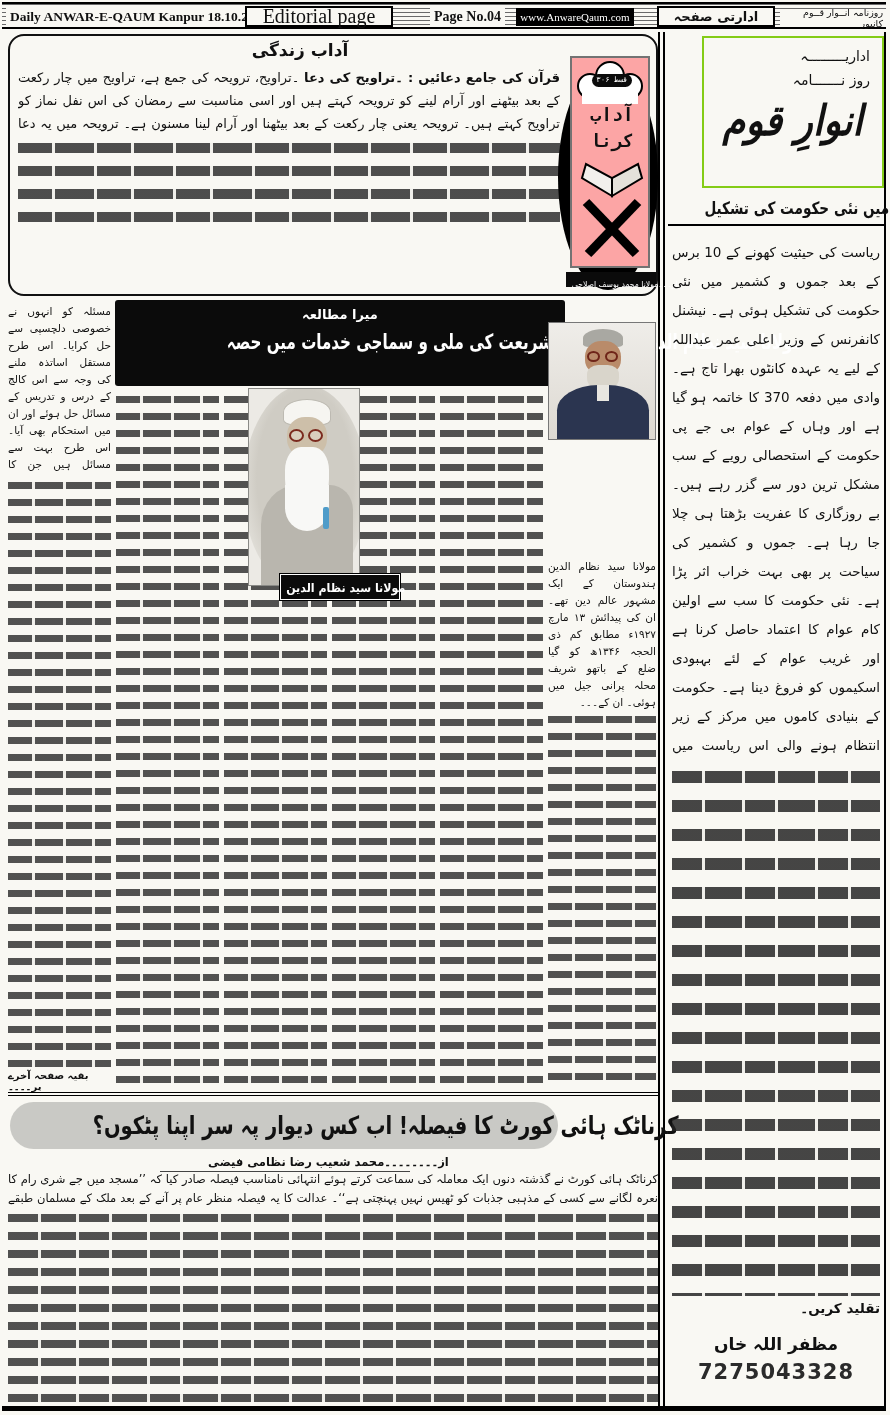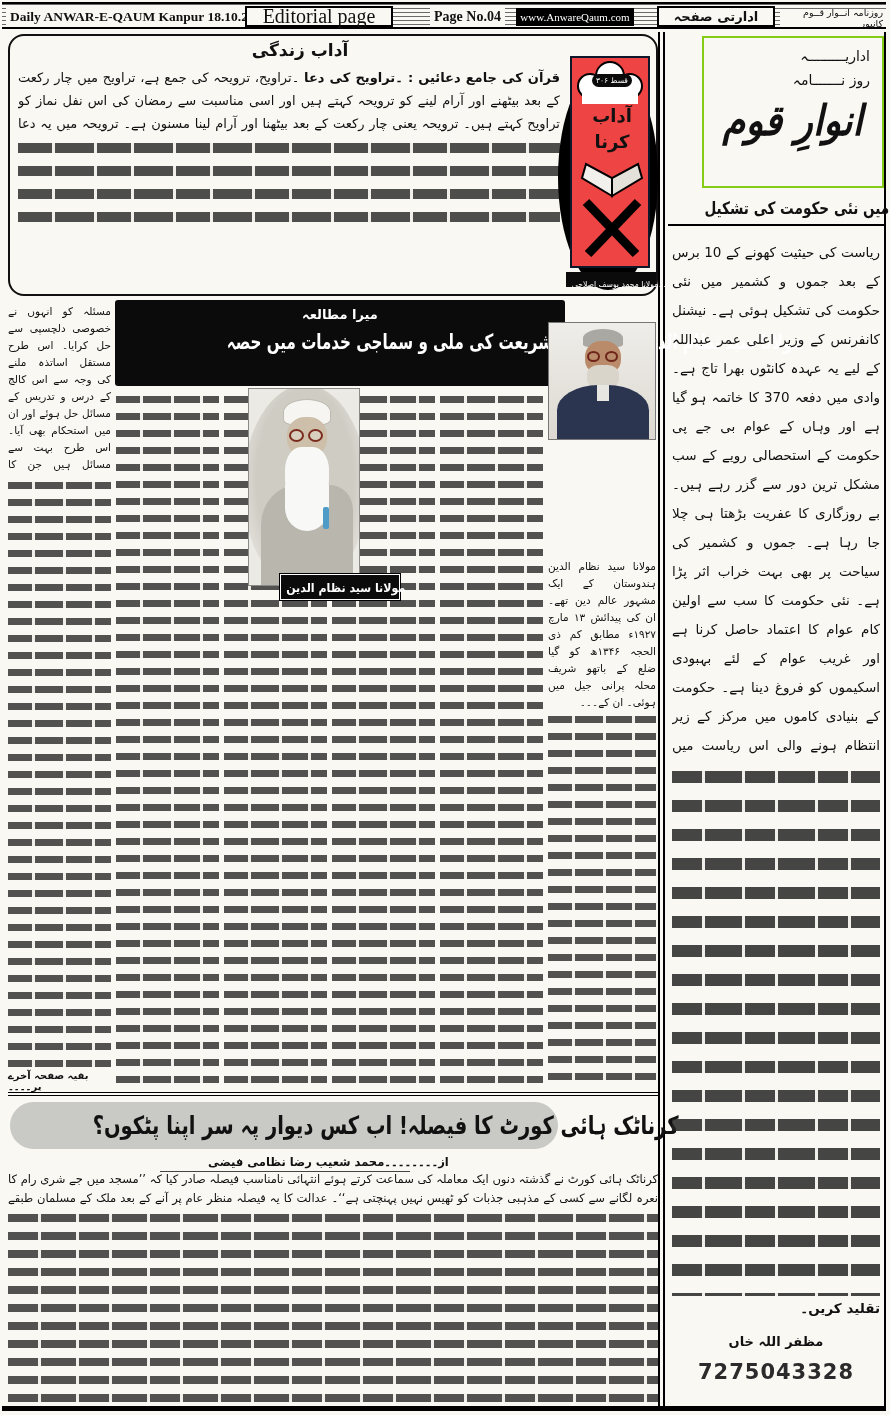--- a/index.html
+++ b/index.html
@@ -61,21 +61,21 @@
   <div class="abs roundbox" style="left:8px;top:34px;width:650px;height:262px;">
     <div class="abs u ctr" style="left:150px;top:4px;width:280px;font-size:17px;font-weight:bold;">آداب زندگی</div>
 
     <div class="abs u just" style="left:8px;top:30px;width:542px;height:70px;overflow:hidden;font-size:13px;line-height:23px;">
       <b>قرآن کی جامع دعائیں : ۔تراویح کی دعا</b>
       <span>۔تراویح، ترویحہ کی جمع ہے، تراویح میں چار رکعت کے بعد بیٹھنے اور آرام لینے کو ترویحہ کہتے ہیں اور اسی مناسبت سے رمضان کی اس نفل نماز کو تراویح کہتے ہیں۔ ترویحہ یعنی چار رکعت کے بعد بیٹھنا اور آرام لینا مسنون ہے۔ ترویحہ میں یہ دعا پڑھے۔ ’’ترجمہ‘‘۔ پاک ہے وہ زندہ جاوید بادشاہ جو نہ سوتا ہے اور نہ کبھی اس کے لئے فنا ہے۔ خدایا ہم کو دوزخ کی آگ سے پناہ دے۔ اے پناہ دینے والے۔</span>
     </div>
     <div class="abs fill23" style="left:8px;top:102px;width:542px;height:92px;"></div>
 
     <div class="abs" style="left:548px;top:28px;width:100px;height:226px;border-radius:50%;background:#000;"></div>
-    <div class="abs" style="left:560px;top:20px;width:80px;height:212px;background:#ef4444;border:2px solid #0f172a;">
+    <div class="abs" style="left:560px;top:20px;width:80px;height:212px;background:#fca5a5;border:2px solid #737373;font-family:Liberation Mono, monospace;">
       <svg class="abs" style="left:2px;top:2px;" width="72" height="46" viewBox="0 0 72 46">
         <circle cx="16" cy="26" r="12" fill="#fff" stroke="#000" stroke-width="2"></circle>
         <circle cx="36" cy="16" r="14" fill="#fff" stroke="#000" stroke-width="2"></circle>
         <circle cx="56" cy="26" r="12" fill="#fff" stroke="#000" stroke-width="2"></circle>
         <rect x="8" y="26" width="56" height="18" fill="#fff"></rect>
       </svg>
       <div class="abs blackbar ctr u" style="left:20px;top:16px;width:40px;height:13px;border-radius:7px;font-size:7.5px;line-height:13px;">قسط ۳۰۶</div>
       <div class="abs u ctr" style="left:0;top:46px;width:80px;font-size:18px;font-weight:bold;line-height:24px;">آداب</div>
       <div class="abs u ctr" style="left:0;top:72px;width:80px;font-size:18px;font-weight:bold;line-height:24px;">کرنا</div>
       <svg class="abs" style="left:4px;top:104px;" width="72" height="100" viewBox="0 0 72 100">
@@ -153,16 +153,16 @@
     </div>
   </div>
 
   <div class="abs ctr" style="left:668px;top:198px;width:216px;border-bottom:2px solid #000;padding-bottom:6px;">
     <span class="u squeeze nowrap" style="font-size:17px;font-weight:bold;transform:scaleX(.8);">جموں و کشمیر میں نئی حکومت کی تشکیل</span>
   </div>
 
   <div class="abs u just" style="left:672px;top:238px;width:208px;height:522px;overflow:hidden;font-size:13.5px;line-height:29px;">ریاست کی حیثیت کھونے کے 10 برس کے بعد جموں و کشمیر میں نئی حکومت کی تشکیل ہوئی ہے۔ نیشنل کانفرنس کے وزیر اعلی عمر عبداللہ کے لیے یہ عہدہ کانٹوں بھرا تاج ہے۔ وادی میں دفعہ 370 کا خاتمہ ہو گیا ہے اور وہاں کے عوام بی جے پی حکومت کے استحصالی رویے کے سب مشکل ترین دور سے گزر رہے ہیں۔ بے روزگاری کا عفریت بڑھتا ہی چلا جا رہا ہے۔ جموں و کشمیر کی سیاحت پر بھی بہت خراب اثر پڑا ہے۔ نئی حکومت کا سب سے اولین کام عوام کا اعتماد حاصل کرنا ہے اور غریب عوام کے لئے بہبودی اسکیموں کو فروغ دینا ہے۔ حکومت کے بنیادی کاموں میں مرکز کے زیر انتظام ہونے والی اس ریاست میں نظم و نسق کی بحالی اور ریاست کو اندرونی اور بیرونی دہشت گردی سے پاک کرنے والے عناصر پر ہے۔</div>
   <div class="abs fill29" style="left:672px;top:764px;width:208px;height:532px;"></div>
   <div class="abs u" style="left:672px;top:1300px;width:208px;font-size:13.5px;font-weight:bold;text-align:right;">تقلید کریں۔</div>
-  <div class="abs ctr u" style="left:672px;top:1334px;width:208px;font-size:13px;font-weight:bold;">مظفر اللہ خاں</div>
+  <div class="abs ctr u" style="left:672px;top:1334px;width:208px;font-size:17px;font-weight:bold;">مظفر اللہ خاں</div>
   <div class="abs ctr" style="left:672px;top:1360px;width:208px;font-size:21px;font-weight:bold;color:#2b2b2b;letter-spacing:1px;">7275043328</div>
 
 </div>
 
 </body></html>

